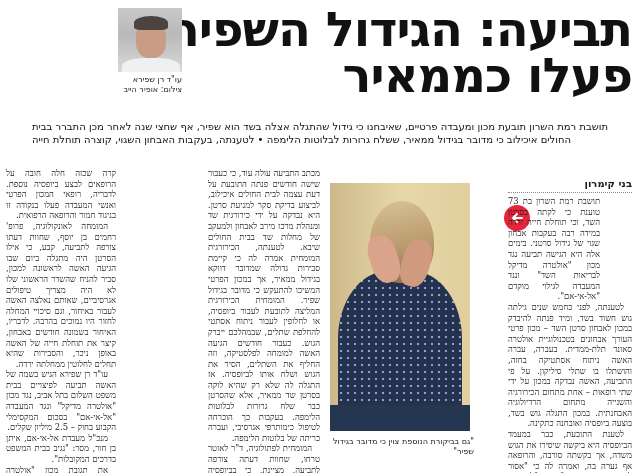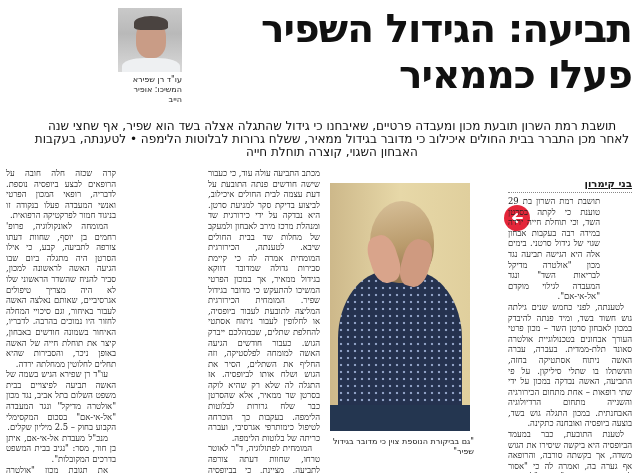--- a/index.html
+++ b/index.html
@@ -2,21 +2,21 @@
 <html><head>
   <meta charset="utf-8">
   <style>
     * { box-sizing: border-box; margin: 0; padding: 0; }
     html, body { width: 640px; height: 473px; overflow: hidden; background: #ffffff; }
     body { position: relative; font-family: "DejaVu Serif", serif; color: #1a1a1a; direction: rtl; }
 
     .headline {
       position: absolute; right: 8px; top: 6px; width: 445px;
       font-family: "DejaVu Sans", sans-serif; font-weight: bold;
-      font-size: 39px; line-height: 46px; text-align: right; color: #111;
+      font-size: 48px; line-height: 46px; text-align: right; color: #111;
       letter-spacing: -1px;
     }
     .headline div { white-space: nowrap; }
 
     .author-box { position: absolute; left: 118px; top: 8px; width: 64px; }
     .author-photo {
       width: 64px; height: 64px; overflow: hidden; position: relative;
       background: linear-gradient(180deg,#c9c9c9 0%, #b9b9b9 40%, #d9d9d9 100%);
     }
     .author-photo .face {
@@ -31,36 +31,36 @@
       position: absolute; left: 4px; top: 50px; width: 58px; height: 20px;
       border-radius: 40% 40% 0 0; background: #eef0f2;
     }
     .author-caption {
       font-family: "DejaVu Sans", sans-serif; font-size: 8px; line-height: 10px;
       text-align: right; margin-top: 3px; color: #222;
     }
 
     .subhead {
       position: absolute; right: 8px; top: 120px; width: 600px;
-      font-family: "DejaVu Sans", sans-serif; font-size: 12px; line-height: 13px;
-      text-align: center; color: #111;
+      font-family: "DejaVu Sans", sans-serif; font-size: 10px; line-height: 13px;
+      text-align: left; color: #111;
     }
 
     .col {
       position: absolute; top: 183px;
       font-family: "DejaVu Serif", serif; font-size: 8.4px; line-height: 10.6px;
       text-align: justify; color: #222;
     }
     .col p { margin: 0; text-indent: 8px; }
     .col p.noindent { text-indent: 0; }
 
     .byline {
       position: absolute; right: 8px; top: 178px; width: 124px;
       font-family: "DejaVu Sans", sans-serif; font-weight: bold; font-size: 10px;
-      text-align: right; padding-bottom: 3px; border-bottom: 1px dotted #888; text-decoration: underline;
+      text-align: right; padding-bottom: 3px; border-bottom: 1px dotted #888;
     }
 
     .arrow-btn {
       position: absolute; right: 110px; top: 205px; width: 26px; height: 26px;
       border-radius: 50%; background: #e5263a; display: flex;
       align-items: center; justify-content: center;
     }
 
     .photo {
       position: absolute; left: 330px; top: 183px; width: 140px; height: 248px;
@@ -106,36 +106,36 @@
 </div>
 
 <div class="author-box">
   <div class="author-photo">
     <div class="shirt"></div>
     <div class="face"></div>
     <div class="hair"></div>
   </div>
   <div class="author-caption">
     <div>עו"ד רן שפירא</div>
-    <div>המשיכו: אופיר הייב</div>
+    <div>צילום: אופיר הייב</div>
   </div>
 </div>
 
 <div class="subhead">תושבת רמת השרון תובעת מכון ומעבדה פרטיים, שאיבחנו כי גידול שהתגלה אצלה בשד הוא שפיר, אף שחצי שנה לאחר מכן התברר בבית החולים איכילוב כי מדובר בגידול ממאיר, ששלח גרורות לבלוטות הלימפה • לטענתה, בעקבות האבחון השגוי, קוצרה תוחלת חייה</div>
 
 <div class="byline">בני קימרון</div>
 
 <div class="arrow-btn">
   <svg width="14" height="14" viewBox="0 0 14 14">
     <path d="M12 7 H3 M7 3 L3 7 L7 11" stroke="#fff" stroke-width="2" fill="none" stroke-linecap="round" stroke-linejoin="round"></path>
   </svg>
 </div>
 
 <div class="col" style="right:8px; top:196px; width:124px;">
-  <p class="noindent" style="padding-right:32px; padding-left:0;">תושבת רמת השרון בת 29 טוענת כי לקתה בסרטן השד, וכי תוחלת חייה ירדה במידה רבה בעקבות אבחון שגוי של גידול סרטני. בימים אלה היא הגישה תביעה נגד מכון "אולטרה מדיקל לבריאות השד" ונגד המעבדה לגילוי מוקדם "אל-אי-אם".</p>
+  <p class="noindent" style="padding-right:32px; padding-left:0;">תושבת רמת השרון בת 73 טוענת כי לקתה בסרטן השד, וכי תוחלת חייה ירדה במידה רבה בעקבות אבחון שגוי של גידול סרטני. בימים אלה היא הגישה תביעה נגד מכון "אולטרה מדיקל לבריאות השד" ונגד המעבדה לגילוי מוקדם "אל-אי-אם".</p>
   <p>לטענתה, לפני כחמש שנים גילתה גוש חשוד בשד, ומיד פנתה להיבדק במכון לאבחון סרטן השד – מכון פרטי העורך אבחונים בטכנולוגיית אולטרה סאונד תלת-ממדית. בעברה, עברה האשה ניתוח אסתטיקה בחזה, והושתלו בו שתלי סיליקון. על פי התביעה, האשה נבדקה במכון על ידי שתי רופאות – אחת מתחום הכירורגיה והשנייה מתחום הרדיולוגיה האבחנתית. במכון התגלה גוש בשד, בוצעה ביופסיה ואובחנה כתקינה.</p>
   <p>לטענת התובעת, כבר במעמד הביופסיה היא ביקשה שיסירו את הגוש משדה, אך בקשתה סורבה, והרופאה אף גערה בה, ואמרה לה כי "אסור לבצע סתם ניתוחים", וכי "לעשרות נשים יש גידולים שפירים".</p>
 </div>
 
 <div class="photo">
   <div class="body"></div>
   <div class="head"></div>
   <div class="hand-l"></div>
   <div class="hand-r"></div>
   <div class="jeans"></div>
@@ -143,18 +143,18 @@
 <div class="photo-caption">
   <div>"גם בביקורת הנוספת צוין כי מדובר בגידול שפיר"</div>
 </div>
 
 <div class="col" style="right:320px; top:168px; width:112px;">
   <p class="noindent">מכתב התביעה עולה עוד, כי כעבור שישה חודשים פנתה התובעת על דעת עצמה לבית החולים איכילוב, לביצוע בדיקת סקר למניעת סרטן. היא נבדקה על ידי כירורגית שד ומנהלת מרכז מירב לאבחון ולמעקב של מחלות שד בבית החולים שיבא. לטענתה, הכירורגית המומחית אמרה לה כי קיימת סבירות גדולה שמדובר דווקא בגידול ממאיר, אך במכון הפרטי המשיכו להתעקש כי מדובר בגידול שפיר. המומחית הכירורגית המליצה לתובעת לעבור ביופסיה, או לחלופין לעבור ניתוח אסתטי להחלפת שתלים, שבמהלכם ייברק הגוש. כעבור חודשים הגיעה האשה למומחה לפלסטיקה, וזה החליף את השתלים, הסיר את הגוש ושלח אותו לביופסיה. אז התגלה לה שלא רק שהיא לוקה בסרטן שד ממאיר, אלא שהסרטן כבר שלח גרורות לבלוטות הלימפה. בעקבות כך הוכרחה לטיפול כימותרפי אגרסיבי, ועברה כריתה של בלוטות הלימפה.</p>
   <p>המומחית לפתולוגיה, ד"ר לאוטר טרחו, שחוות דעתה צורפה לתביעה, מציינת, כי בביופסיה שנלקחה מהאשה נמצאו תאים העלולים להיחשד כסרטניים, ובמי</p>
 </div>
 
 <div class="col" style="right:524px; top:168px; width:110px;">
-  <p class="noindent">קרה שכזה חלה חובה על הרופאים לבצע ביופסיה נוספת. לדבריה, רופאי המכון הפרטי ואנשי המעבדה פעלו בנקודה זו בניגוד חמור לפרקטיקה הרפואית.</p>
+  <p class="noindent">קרה שכזה חלה חובה על הרופאים לבצע ביופסיה נוספת. לדבריה, רופאי המכון הפרטי ואנשי המעבדה פעלו בנקודה זו בניגוד חמור והרופאה הרפואית.</p>
   <p>המומחה לאונקולוגיה, פרופ' רחמים בן יוסף, שחוות דעתו צורפה לתביעה, קבע, כי אילו הסרטן היה מתגלה ביום שבו הגיעה האשה לראשונה למכון, סביר להניח שהשדר הראשוני שלו לא היה מצריך טיפולים אגרסיביים, שאותם נאלצה האשה לעבור באיחור, וגם סיכויי המחלה לחזור היו נמוכים בהרבה. לדבריו, האיחור בשמונה חודשים באבחון, קיצר את תוחלת חייה של האשה באופן ניכר, והסבירות שהיא תחלים לחלוטין ממחלתה ירדה.</p>
   <p>עו"ד רן שפירא הגיש בשמה של האשה תביעה לפיצויים בבית משפט השלום בתל אביב, נגד מכון "אולטרה מדיקל" ונגד המעבדה "אל-אי-אם" בסכום המקסימלי הקבוע בחוק – 2.5 מיליון שקלים.</p>
   <p>מנכ"ל מעבדת אל-אי-אם, איתן בן חור, מסר: "נגיב בבית המשפט בדרכים המקובלות".</p>
   <p><span>את תגובת מכון "אולטרה מדיקל" לא ניתן היה להשיג עד סגירת הגיליון.</span></p>
 </div>
 
 </body></html>

